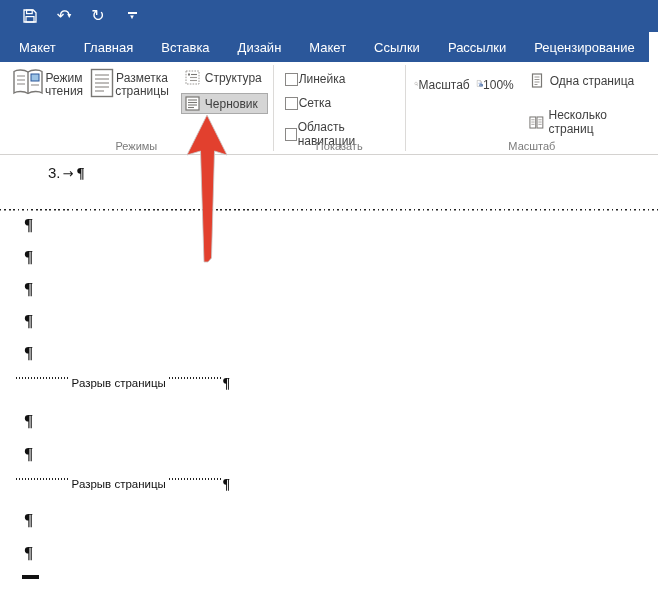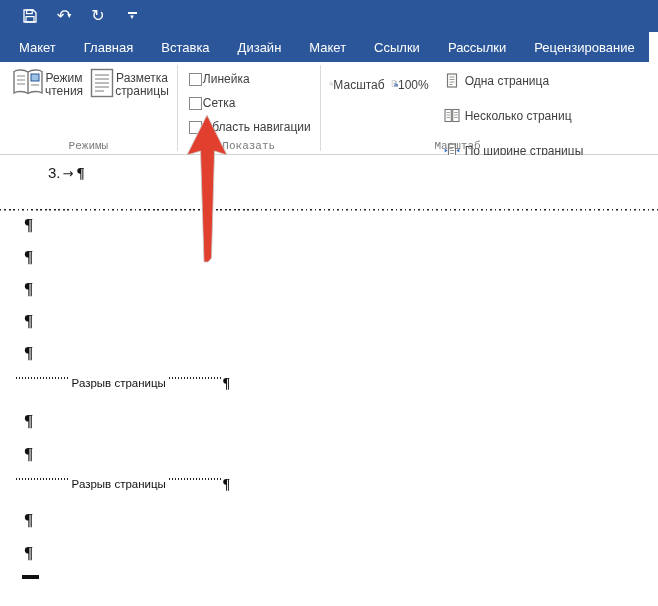--- a/index.html
+++ b/index.html
@@ -21,21 +21,21 @@
   
   .tabrow { height:30px; background:#2B579A; display:flex; align-items:stretch; padding-left:5px; }
   .tab { display:flex; align-items:center; padding:0 14px; color:#fff; font-size:13px; cursor:default; }
   .tab.active { background:#fff; color:#2B579A; }
 
   
   .ribbon { height:93px; background:#fff; border-bottom:1px solid #d4d2d0;
     display:flex; align-items:stretch; }
   .rgroup { position:relative; display:flex; align-items:flex-start; padding:4px 5px 17px 5px; }
   .rgroup-label { position:absolute; bottom:2px; left:0; right:0; text-align:center;
-    font-size:11px; color:#7b7b7b;font-family:Liberation Mono, monospace; }
+    font-size:11px; color:#7b7b7b; }
   .rsep { width:1px; background:#dcdad8; margin:3px 0; }
 
   .bigbtn { display:flex; flex-direction:row; align-items:center; padding:2px 3px; cursor:default; }
   .bigbtn .blabel { font-size:12px; line-height:13px; color:#404040; text-align:center; margin-top:3px; }
 
   .viewcol { display:flex; flex-direction:column; gap:5px; margin-left:9px; padding-top:1px; }
   .smallbtn { display:flex; align-items:center; gap:5px; font-size:12px; color:#404040;
     padding:2px 5px 2px 3px; border:1px solid transparent; cursor:default; }
   .smallbtn.highlight { background:#d5d5d5; border-color:#aaa; }
 
@@ -132,20 +132,42 @@
           <line x1="6" y1="15" x2="20" y2="15" stroke="#9b9895" stroke-width="1.3"></line>
           <line x1="6" y1="19" x2="20" y2="19" stroke="#9b9895" stroke-width="1.3"></line>
           <line x1="6" y1="23" x2="15" y2="23" stroke="#9b9895" stroke-width="1.3"></line>
         </svg>
         <div class="blabel">
           <div>Разметка</div>
           <div>страницы</div>
         </div>
       </div>
 
+      <div class="viewcol">
+        <div class="smallbtn">
+          <svg class="ic" width="15" height="15" viewBox="0 0 15 15">
+            <rect x="1" y="1" width="13" height="13" fill="#fff" stroke="#9b9895" stroke-width="1" stroke-dasharray="1.6 1.2"></rect>
+            <rect x="3" y="3.5" width="2" height="2" fill="#797774"></rect>
+            <line x1="6" y1="4.5" x2="12" y2="4.5" stroke="#797774" stroke-width="1.1"></line>
+            <line x1="5" y1="7.5" x2="12" y2="7.5" stroke="#9b9895" stroke-width="1.1"></line>
+            <line x1="5" y1="10.5" x2="12" y2="10.5" stroke="#9b9895" stroke-width="1.1"></line>
+          </svg>
+          <span>Структура</span>
+        </div>
+        <div class="smallbtn highlight">
+          <svg class="ic" width="15" height="15" viewBox="0 0 15 15">
+            <rect x="1" y="1" width="13" height="13" fill="#fff" stroke="#797774" stroke-width="1.2"></rect>
+            <line x1="3" y1="4" x2="12" y2="4" stroke="#797774" stroke-width="1.1"></line>
+            <line x1="3" y1="6.5" x2="12" y2="6.5" stroke="#797774" stroke-width="1.1"></line>
+            <line x1="3" y1="9" x2="12" y2="9" stroke="#797774" stroke-width="1.1"></line>
+            <line x1="3" y1="11.5" x2="9" y2="11.5" stroke="#797774" stroke-width="1.1"></line>
+          </svg>
+          <span>Черновик</span>
+        </div>
+      </div>
       <div class="rgroup-label">Режимы</div>
     </div>
 
     <div class="rsep"></div>
 
     <div class="rgroup">
       <div class="checkcol">
         <div class="checkrow">
           <span class="cbox"></span>
           <span>Линейка</span>

